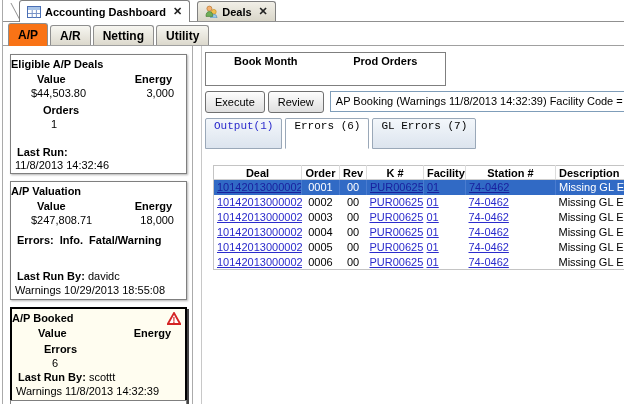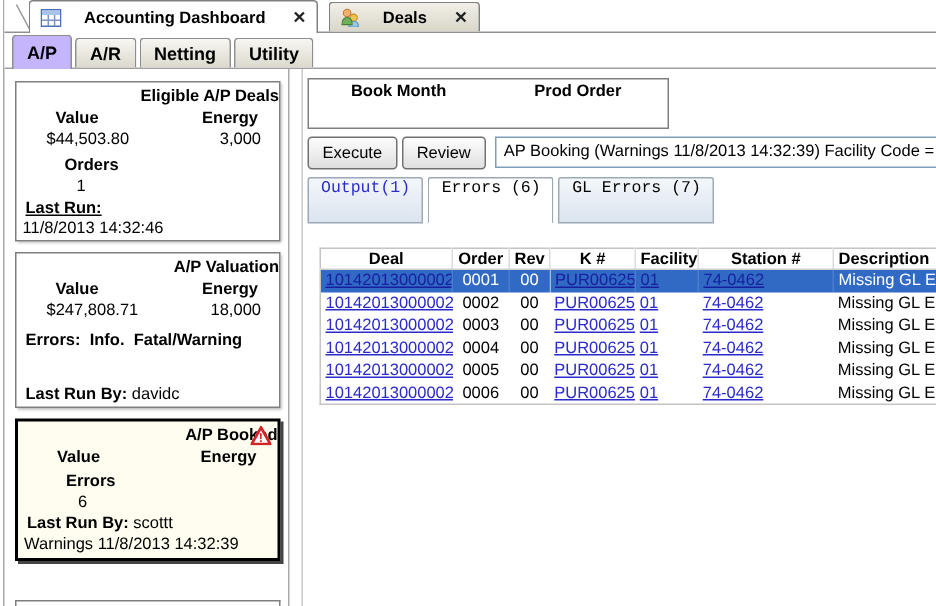--- a/index.html
+++ b/index.html
@@ -8,53 +8,53 @@
     width:624px; height:404px; overflow:hidden; background:#fff;
     font-family:"Liberation Sans", sans-serif; font-size:11px; color:#000;
   }
   .window { width:624px; height:404px; border-left:1px solid #aaa; margin-left:2px; }
 
   
   .doc-tabs { height:22px; display:flex; align-items:flex-end; padding-left:16px;
               border-bottom:1px solid #909090; position:relative; background:#fff; }
   .tab-slant { position:absolute; left:2px; bottom:0; width:16px; height:18px;
                border-right:1px solid #909090; transform:skewX(28deg); transform-origin:bottom left; }
-  .doc-tab { height:20px; display:flex; align-items:center; gap:15px; padding:0 7px;
+  .doc-tab { height:20px; display:flex; align-items:center; gap:4px; padding:0 7px;
              border:1px solid #808080; border-bottom:none; border-radius:3px 3px 0 0;
              background:linear-gradient(#F1EFE7,#D9D6C9); font-weight:bold; margin-right:7px;
              white-space:nowrap; cursor:default; }
   .doc-tab.active { background:#fff; height:22px; margin-bottom:-1px; z-index:2; }
   .doc-tab .close { font-weight:bold; font-size:11px; color:#222; margin-left:3px; cursor:pointer; }
   .doc-tab .ticon { display:inline-flex; }
 
   
   .sub-tabs { height:24px; display:flex; align-items:flex-end; padding-left:5px;
               border-bottom:1px solid #A0A0A0; background:#fff; }
   .sub-tab { height:20px; padding:0 9px; display:flex; align-items:center; font-weight:bold;
              font-size:12px; border:1px solid #8E8E8E; border-bottom:none;
              border-radius:3px 3px 0 0; background:linear-gradient(#F7F6F1,#DCD9CD);
              margin-right:2px; cursor:default; }
-  .sub-tab.active { background:#c4b5fd; height:23px; margin-bottom:-1px; z-index:2; }
+  .sub-tab.active { background:#f97316; height:23px; margin-bottom:-1px; z-index:2; }
 
   
   .app-body { display:flex; height:358px; }
   .sidebar { width:190px; flex:none; border-right:1px solid #ABABAB; padding:8px 0 0 7px; position:relative; }
   .main { flex:1; border-left:1px solid #C8C8C8; margin-left:8px; padding-left:3px; }
 
   
   .panel { width:177px; border:1px solid #7F7F7F; background:#fff; margin-bottom:7px;
            padding-top:3px; box-shadow:1px 1px 2px rgba(0,0,0,.3); position:relative; }
   .panel.booked { border:2px solid #000; background:#FFFDF0; box-shadow:2px 2px 0 #444; margin-bottom:4px; }
-  .panel-title { text-align:right; font-weight:bold; height:15px; }
+  .panel-title { text-align:left; font-weight:bold; height:15px; }
   .cols { display:flex; justify-content:space-between; padding:0 14px 0 26px; height:14px; }
   .cols.hdr { font-weight:bold; }
   .cols.vals { padding:0 12px 0 20px; height:15px; }
   .indent1 { padding-left:32px; font-weight:bold; height:14px; margin-top:2px; }
   .indent1v { padding-left:40px; height:14px; }
-  .lr-label { padding-left:6px; font-weight:bold; height:13px; margin-top:1px;text-decoration:underline; }
+  .lr-label { padding-left:6px; font-weight:bold; height:13px; margin-top:14px; }
   .lr-value { padding-left:4px; height:14px; }
   .errors-line { padding-left:6px; font-weight:bold; height:14px; margin-top:5px; white-space:pre; }
   .by-row { padding-left:6px; height:14px; }
   .by-row.gap { margin-top:22px; }
   .by-row b { font-weight:bold; }
   .warn-line { padding-left:4px; height:15px; }
   .warning-badge { position:absolute; top:3px; right:4px; }
   .panel-stub { position:absolute; bottom:0; left:7px; width:177px; height:4px;
                 border:1px solid #7F7F7F; border-bottom:none; background:#fff; }
 
@@ -158,20 +158,21 @@
         <div class="cols hdr">
           <span>Value</span>
           <span>Energy</span>
         </div>
         <div class="cols vals">
           <span>$247,808.71</span>
           <span>18,000</span>
         </div>
         <div class="errors-line">Errors:  Info.  Fatal/Warning</div>
         <div class="by-row gap"><b>Last Run By:</b><span> davidc</span></div>
+        <div class="warn-line">Warnings 10/29/2013 18:55:08</div>
       </div>
 
       <div class="panel booked">
         <span class="warning-badge">
           <svg width="14" height="13" viewBox="0 0 14 13">
               <path d="M7 1 L13.2 12 L0.8 12 Z" fill="#fff" stroke="#D42424" stroke-width="1.8"></path>
               <text x="7" y="10.6" font-size="8.5" font-weight="bold" fill="#D42424" text-anchor="middle" font-family="'Liberation Sans',sans-serif">!</text>
             </svg>
         </span>
         <div class="panel-title">A/P Booked</div>
@@ -188,21 +189,21 @@
       <div class="panel-stub"></div>
     </div>
 
     <div class="main">
 
       <div class="months-box">
         <div class="month-col">
           <div class="month-label">Book Month</div>
         </div>
         <div class="month-col">
-          <div class="month-label">Prod Order</div>
+          <div class="month-label">Prod Orders</div>
         </div>
       </div>
 
       <div class="toolbar">
         <button class="btn">Execute</button>
         <button class="btn">Review</button>
         <div class="status-field">AP Booking (Warnings 11/8/2013 14:32:39) Facility Code = N/A</div>
       </div>
 
       <div class="result-tabs">

